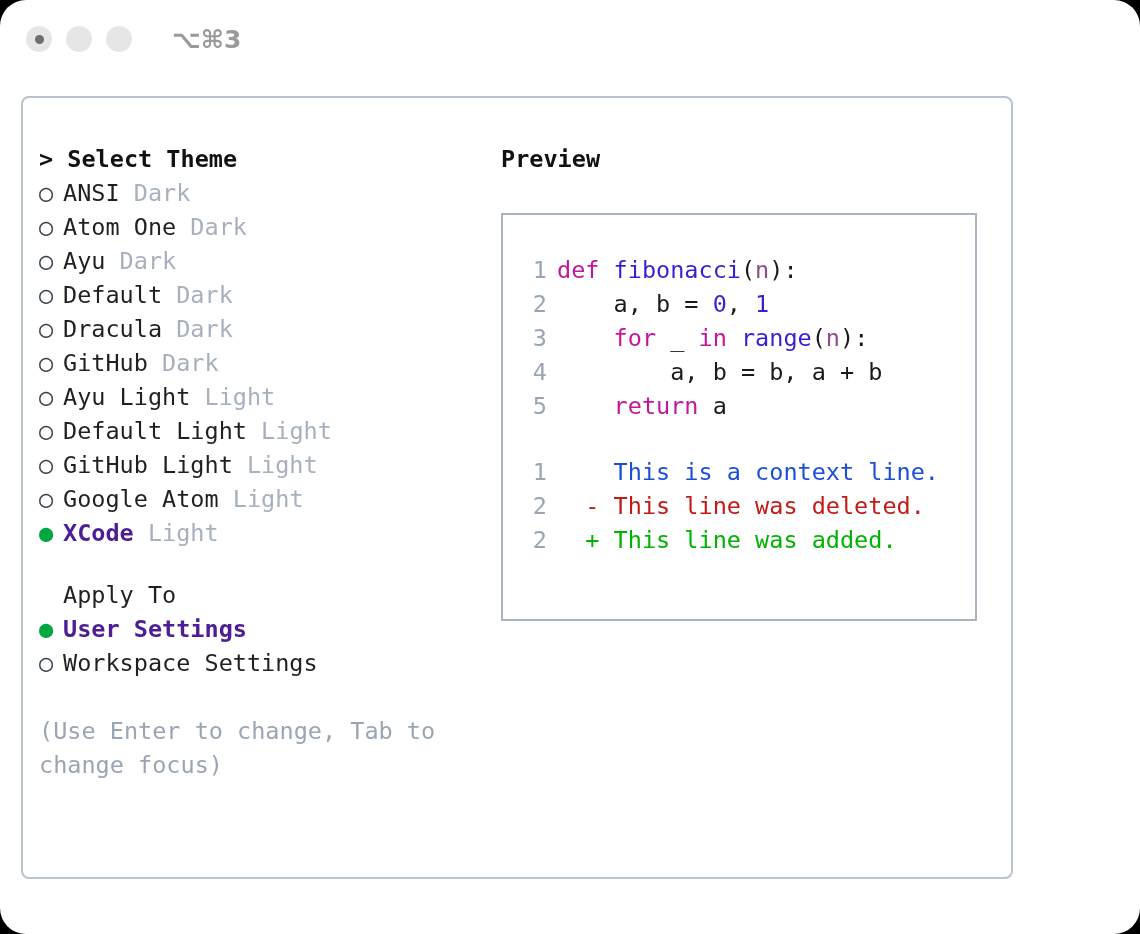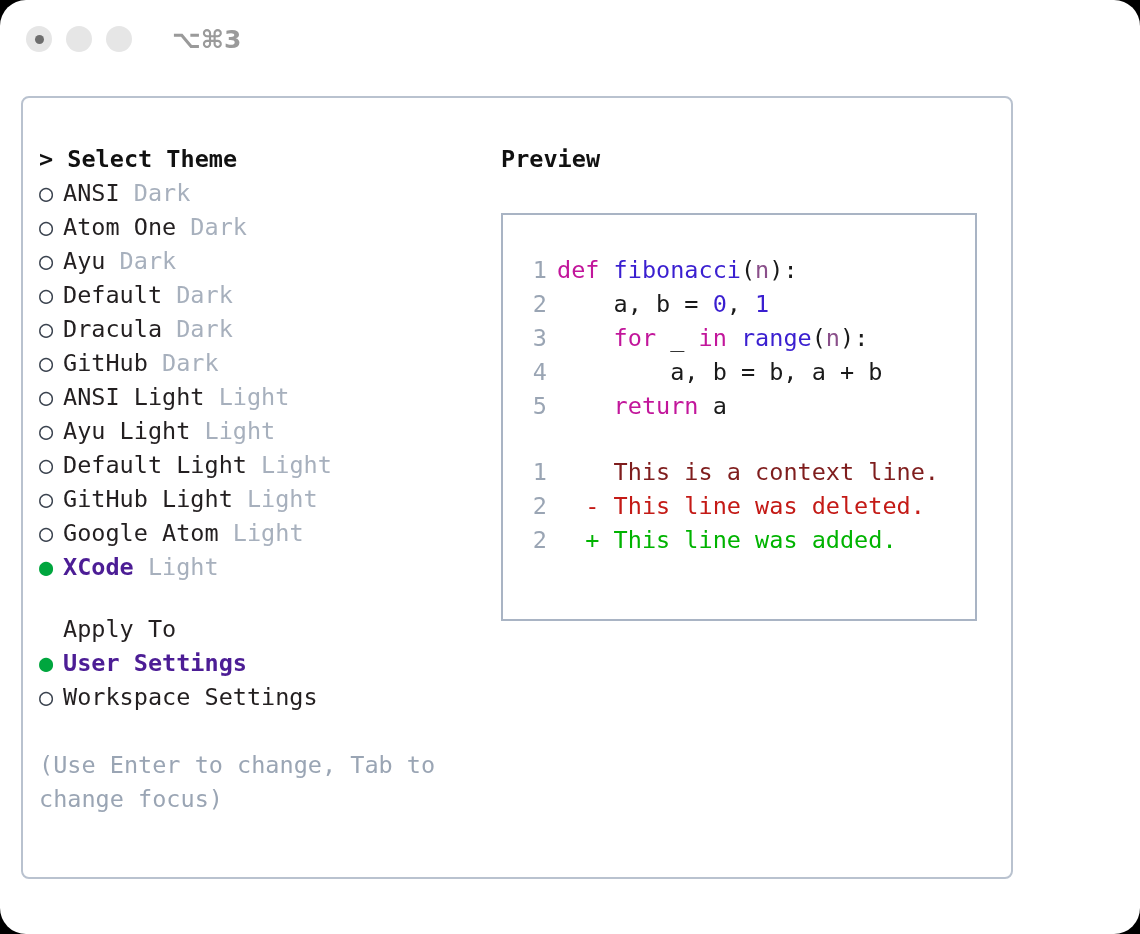--- a/index.html
+++ b/index.html
@@ -144,21 +144,21 @@
     width: 26px;
     text-align: right;
     color: #9aa5b4;
     margin-right: 10px;
   }
   .kw   { color: #c2169b; }
   .fn   { color: #3a1fd0; }
   .num  { color: #3a1fd0; }
   .param{ color: #8a4f8a; }
   .plain{ color: #1a1a1a; }
-  .ctx  { color: #7f1d1d; }
+  .ctx  { color: #1d4ed8; }
   .del  { color: #c41a16; }
   .add  { color: #00b300; }
   .gap  { height: 32px; }
 </style>
 </head>
 <body>
 
 <div id="canvas">
 
   <div id="titlebar">
@@ -176,21 +176,20 @@
 
       <div class="row header"><span>&gt; </span><span>Select Theme</span></div>
 
       <div id="theme-list">
           <div class="row"><span class="bullet hollow">○</span><span>ANSI</span><span class="suffix"> Dark</span></div>
           <div class="row"><span class="bullet hollow">○</span><span>Atom One</span><span class="suffix"> Dark</span></div>
           <div class="row"><span class="bullet hollow">○</span><span>Ayu</span><span class="suffix"> Dark</span></div>
           <div class="row"><span class="bullet hollow">○</span><span>Default</span><span class="suffix"> Dark</span></div>
           <div class="row"><span class="bullet hollow">○</span><span>Dracula</span><span class="suffix"> Dark</span></div>
           <div class="row"><span class="bullet hollow">○</span><span>GitHub</span><span class="suffix"> Dark</span></div>
-          <div class="row"><span class="bullet hollow">○</span><span>ANSI Light</span><span class="suffix"> Light</span></div>
           <div class="row"><span class="bullet hollow">○</span><span>Ayu Light</span><span class="suffix"> Light</span></div>
           <div class="row"><span class="bullet hollow">○</span><span>Default Light</span><span class="suffix"> Light</span></div>
           <div class="row"><span class="bullet hollow">○</span><span>GitHub Light</span><span class="suffix"> Light</span></div>
           <div class="row"><span class="bullet hollow">○</span><span>Google Atom</span><span class="suffix"> Light</span></div>
           <div class="row"><span class="bullet filled">●</span><span class="label-selected">XCode</span><span class="suffix"> Light</span></div>
         </div>
 
       <div class="row" id="apply-header"><span class="bullet"> </span><span>Apply To</span></div>
 
       <div id="apply-list">

